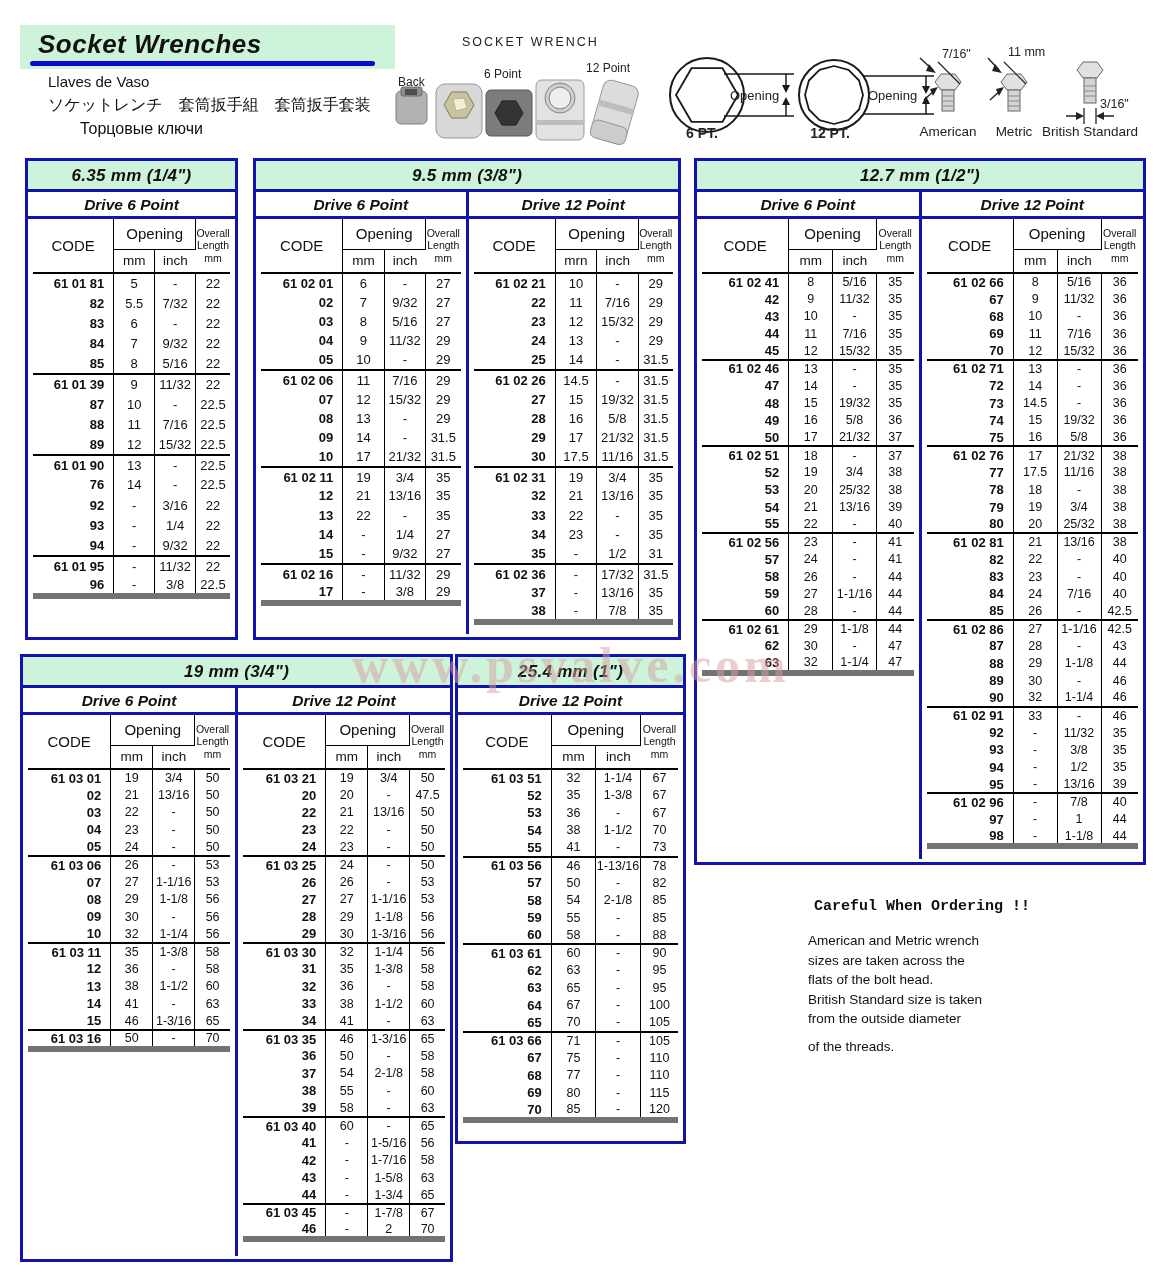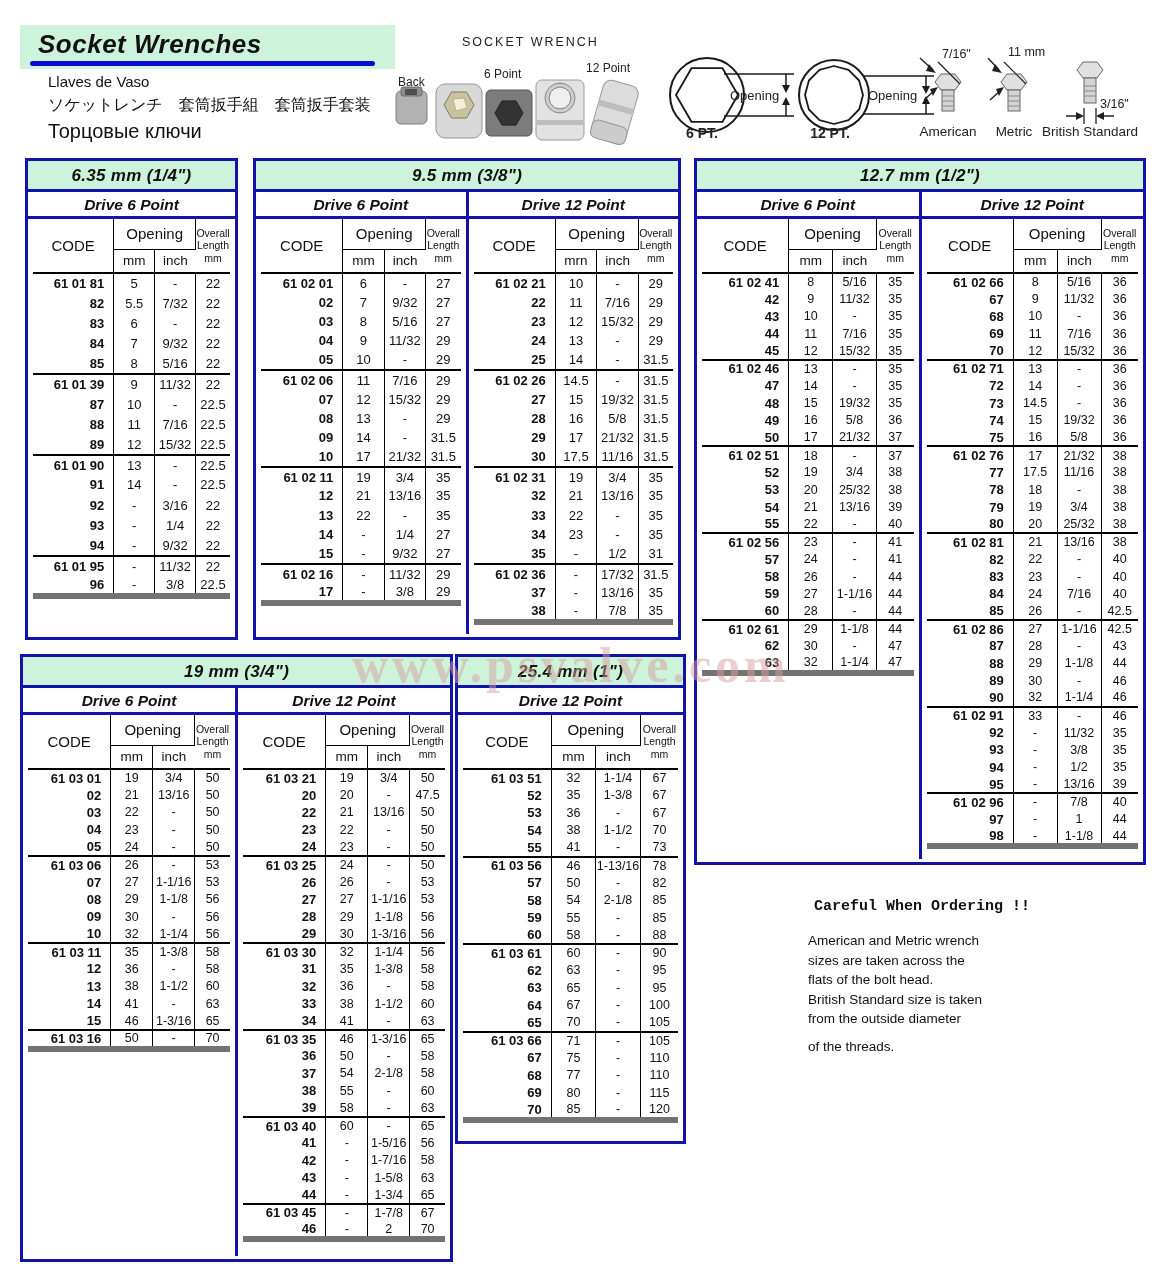--- a/index.html
+++ b/index.html
@@ -12,21 +12,21 @@
   body{font-family:"Liberation Sans",sans-serif;color:var(--ink);}
   .page{position:relative;width:1172px;height:1272px;background:#fff;overflow:hidden;border-radius:10px;}
 
   
   .title-box{position:absolute;left:20px;top:25px;width:375px;height:44px;background:var(--green);}
   .title-box .ttl{position:absolute;left:18px;top:4px;font-size:26px;font-weight:bold;font-style:italic;letter-spacing:.5px;}
   .title-box .rule{position:absolute;left:10px;bottom:3px;width:345px;height:5px;background:#0b0bd0;border-radius:3px;}
   .subtitles{position:absolute;left:48px;top:72px;line-height:1.35;}
   .subtitles .s1{font-size:15px;}
   .subtitles .s2{font-size:16px;margin-top:2px;}
-  .subtitles .s3{font-size:20px;margin-top:2px;}
+  .subtitles .s3{font-size:16px;margin-top:2px;margin-left:32px;}
 
   
   .illu{position:absolute;left:390px;top:28px;}
   .illu text{fill:#222;font-family:"Liberation Sans",sans-serif;}
   .illu .cap{font-size:12.5px;letter-spacing:2px;}
   .illu .small{font-size:12px;}
   .illu .open{font-size:13px;}
   .illu .ptlab{font-size:14px;font-weight:bold;}
   .illu .bname{font-size:13.5px;}
   .illu .bsize{font-size:12.5px;}
@@ -279,21 +279,21 @@
               </tr>
             </tbody>
             <tbody class="grp">
               <tr>
                 <td class="c-code">61 01 90</td>
                 <td class="c-mm">13</td>
                 <td class="c-inch">-</td>
                 <td class="c-len">22.5</td>
               </tr>
               <tr>
-                <td class="c-code">91</td>
+                <td class="c-code">76</td>
                 <td class="c-mm">14</td>
                 <td class="c-inch">-</td>
                 <td class="c-len">22.5</td>
               </tr>
               <tr>
                 <td class="c-code">92</td>
                 <td class="c-mm">-</td>
                 <td class="c-inch">3/16</td>
                 <td class="c-len">22</td>
               </tr>

